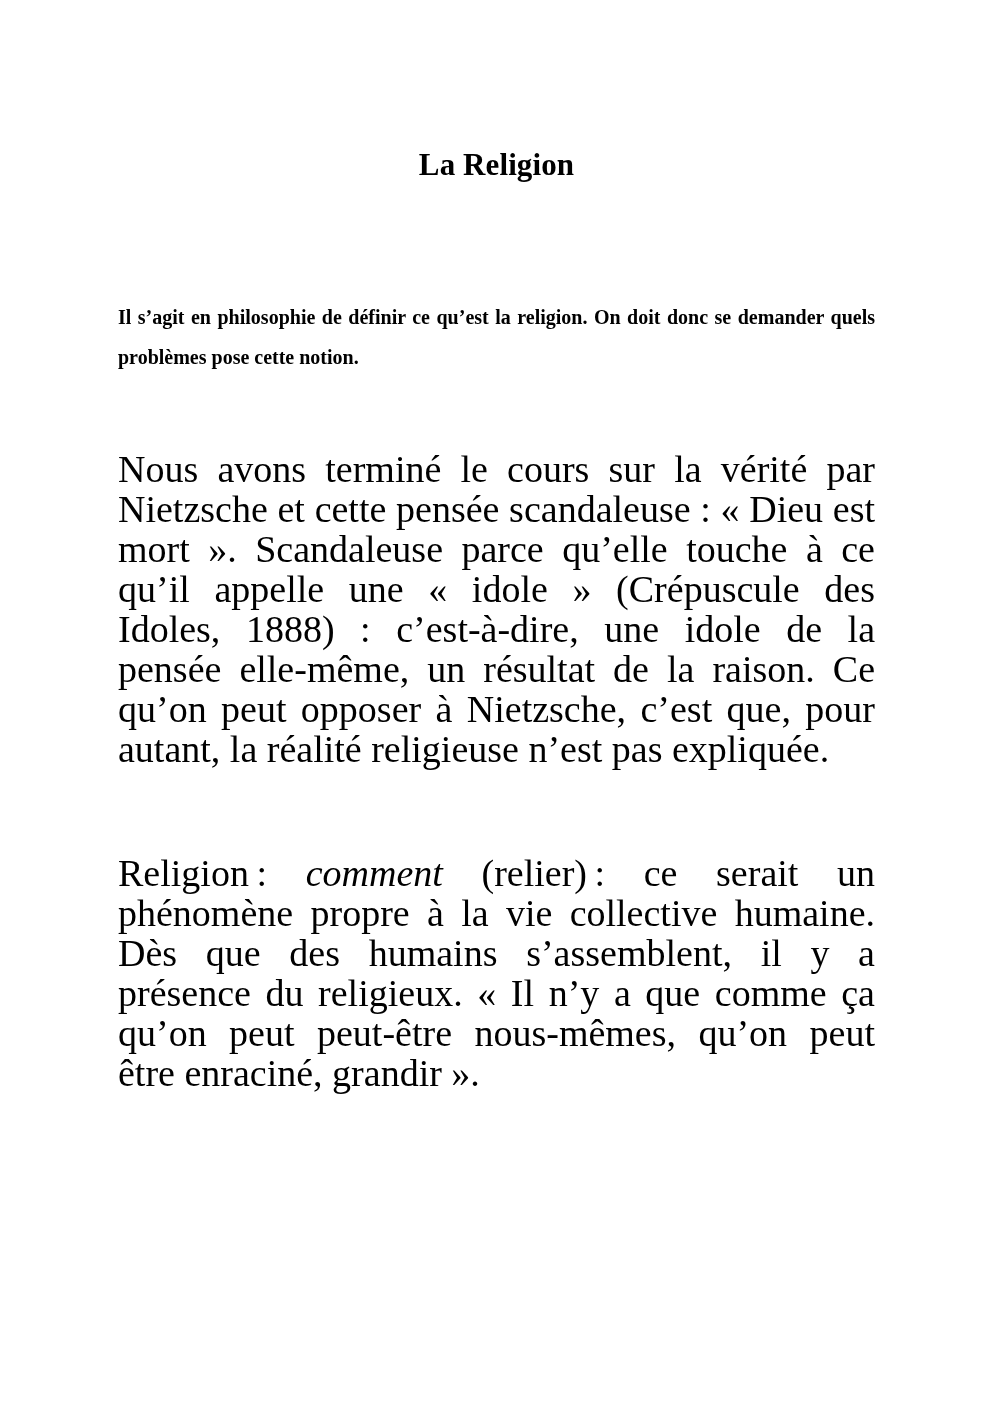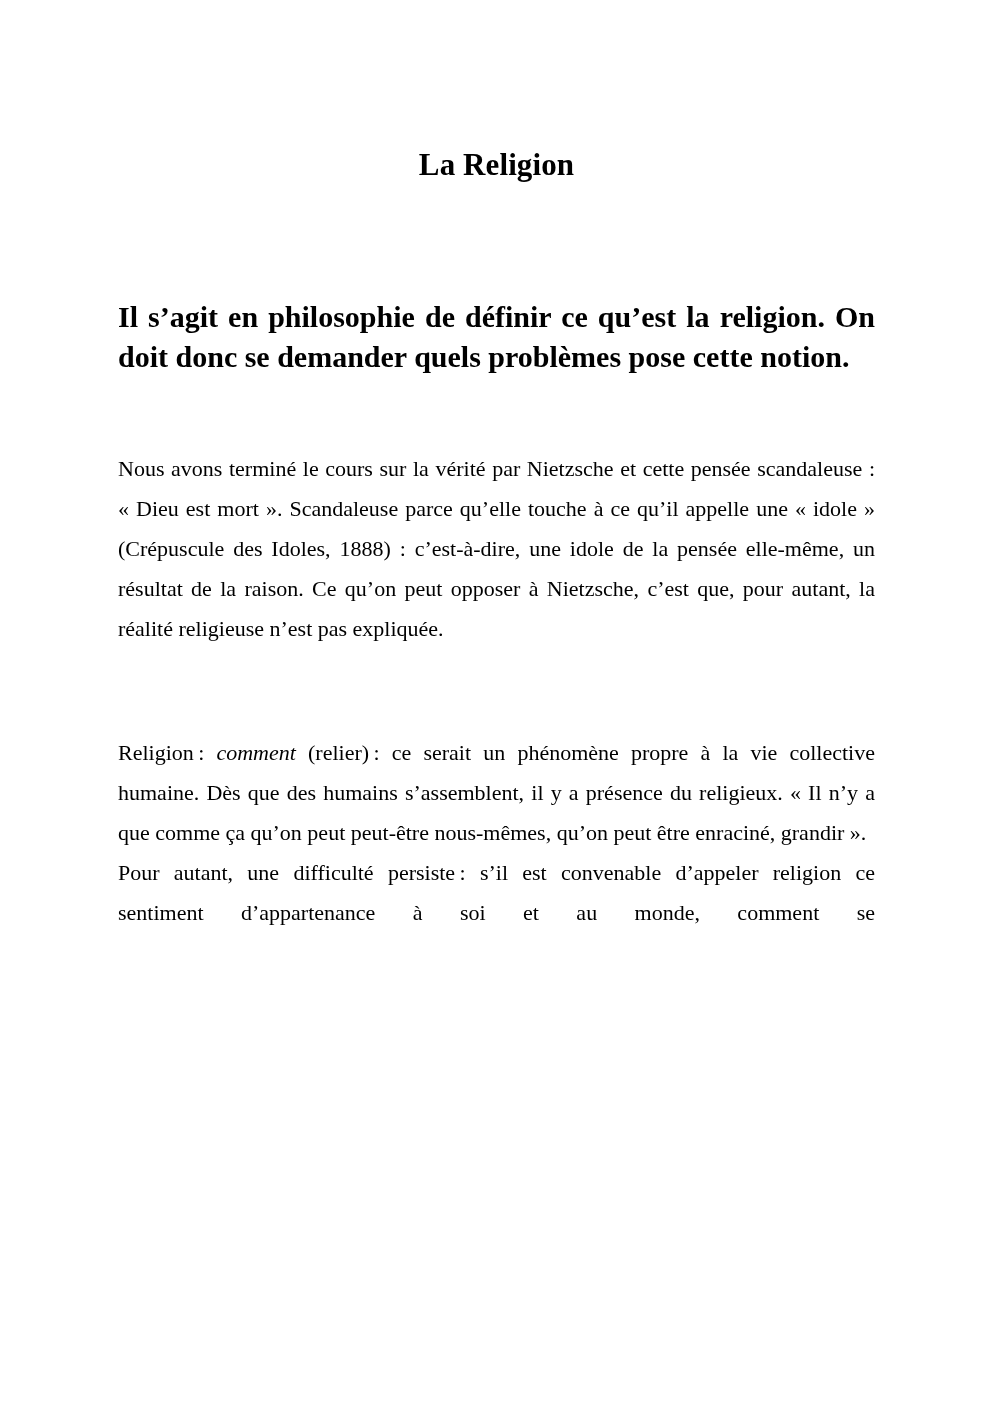--- a/index.html
+++ b/index.html
@@ -38,30 +38,30 @@
     padding-top: 113px;
     letter-spacing: 0.1px;
   }
 
   .body-block {
     padding-top: 112px;
   }
 
   p.para {
     margin: 0;
-    font-size: 22px;
+    font-size: 38px;
     line-height: 40px;
     text-align: justify;
     text-justify: inter-word;
     hyphens: none;
   }
 
   p.para.lead {
     font-weight: bold;
-    font-size: 30px;
+    font-size: 20px;
   }
 
   
   .gap-lead-to-body { height: 72px; }
   .gap-body-to-def  { height: 84px; }
   .gap-tight        { height: 0px; }
 
   em.term {
     font-style: italic;
   }
@@ -89,17 +89,16 @@
       <div class="gap-lead-to-body"></div>
 
       <p class="para">Nous avons terminé le cours sur la vérité par Nietzsche et cette pensée scandaleuse : « Dieu est mort ». Scandaleuse parce qu’elle touche à ce qu’il appelle une « idole » (Crépuscule des Idoles, 1888) : c’est-à-dire, une idole de la pensée elle-même, un résultat de la raison. Ce qu’on peut opposer à Nietzsche, c’est que, pour autant, la réalité religieuse n’est pas expliquée.</p>
 
       <div class="gap-body-to-def"></div>
 
       <p class="para"><span>Religion : </span><em class="term">comment</em><span> (relier) : ce serait un phénomène propre à la vie collective humaine. Dès que des humains s’assemblent, il y a présence du religieux. « Il n’y a que comme ça qu’on peut peut-être nous-mêmes, qu’on peut être enraciné, grandir ».</span></p>
 
       <div class="gap-tight"></div>
 
-      <p class="para continues">Pour autant, une difficulté persiste : s’il est convenable d’appeler religion ce sentiment d’appartenance à soi et au monde, comment se</p>
 
     </div>
   </div>
 </div>
 
 </body></html>

